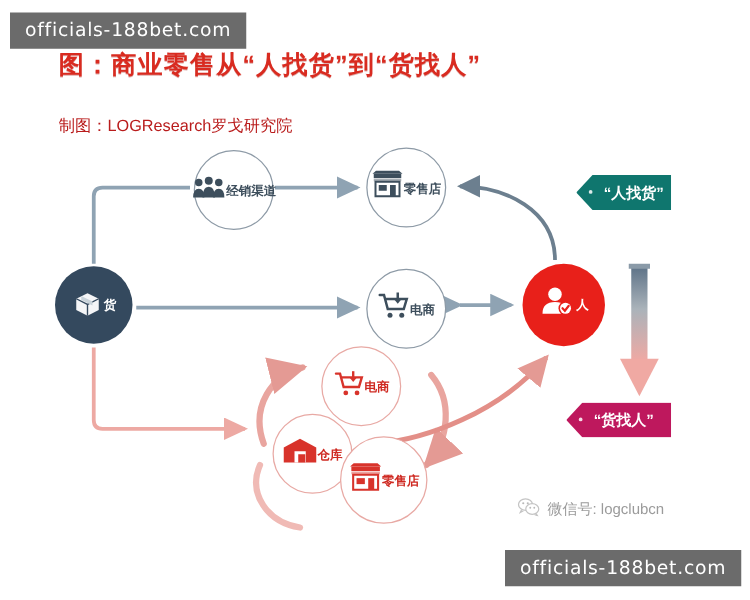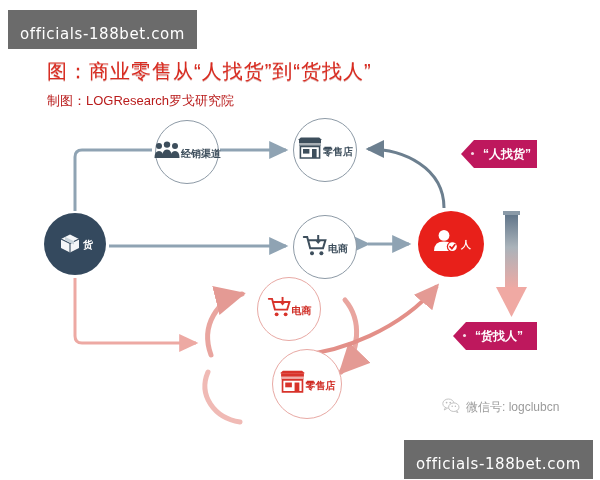--- a/index.html
+++ b/index.html
@@ -11,31 +11,31 @@
   }
   #stage{position:absolute;left:0;top:0;width:600px;height:480px;}
 
   
   .watermark{
     position:absolute;
     background:#6b6b6b;
     color:#ffffff;
     font-size:15px;
     letter-spacing:.6px;
-    padding:15px 12px 6px 12px;
+    padding:5px 12px 6px 12px;
     white-space:nowrap;
     font-family:"DejaVu Sans",sans-serif;
   }
   #wm-top{left:8px;top:10px;}
   #wm-bottom{left:404px;top:440px;}
 
   
   #title{
-    position:absolute;left:47px;top:58px;
-    font-size:20px;font-weight:normal;
+    position:absolute;left:47px;top:38px;
+    font-size:20px;font-weight:bold;
     color:#d92b20;
     letter-spacing:1px;
     white-space:nowrap;
     text-shadow:0 1px 0 rgba(160,20,12,.35);
   }
   #subtitle{
     position:absolute;left:47px;top:92px;
     font-size:13px;color:#b91c1c;white-space:nowrap;
   }
 
@@ -79,36 +79,36 @@
   .tag{
     position:absolute;height:28px;
     display:flex;align-items:center;
     color:#ffffff;font-size:12px;font-weight:bold;
     white-space:nowrap;
     padding-left:22px;padding-right:12px;
     box-sizing:border-box;
   }
   #tag-ren{
     left:461px;top:140px;width:76px;
-    background:#be185d;
+    background:#0f766e;
     clip-path:polygon(0% 50%, 13px 0%, 100% 0%, 100% 100%, 13px 100%);
   }
   #tag-huo{
     left:453px;top:322px;width:84px;
     background:#be185d;
     clip-path:polygon(0% 50%, 13px 0%, 100% 0%, 100% 100%, 13px 100%);
   }
   .tag .dot{
     position:absolute;left:10px;top:12px;
     width:3px;height:3px;border-radius:50%;background:#ffffff;opacity:.85;
   }
 
   
   #wechat{
-    position:absolute;left:442px;top:398px;
+    position:absolute;left:414px;top:398px;
     display:flex;align-items:center;gap:6px;
     font-size:12px;color:#9b9b9b;white-space:nowrap;
   }
 </style>
 </head>
 <body>
 
 <div id="stage">
 
   <svg id="svg" viewBox="0 0 600 480">
@@ -244,20 +244,30 @@
         <circle cx="19.4" cy="19.2" r="2" fill="#d8332b"></circle>
         <g fill="#d8332b">
             <rect x="15.2" y="1" width="2" height="6"></rect>
             <path d="M12.9,6 L19.5,6 L16.2,10 Z"></path>
           </g>
       </svg>
     </span>
     <span class="lbl">电商</span>
   </div>
 
+  <div class="node node-red-outline" id="node-warehouse">
+    <span class="ico">
+      <svg width="28" height="21" viewBox="0 0 28 21">
+        <path d="M1,8 L14,1 L27,8 L27,20 L1,20 Z" fill="#d8332b"></path>
+        <rect x="9.6" y="11" width="9" height="9" fill="#ffffff"></rect>
+        <rect x="12.6" y="13.4" width="5.6" height="6.6" fill="#d8332b"></rect>
+      </svg>
+    </span>
+    <span class="lbl">仓库</span>
+  </div>
 
   <div class="node node-red-outline" id="node-retail-red">
     <span class="ico">
       <svg width="27" height="24" viewBox="0 0 26 23">
         <g fill="#d8332b">
           <path d="M2,3 L24,3 L24,6.4 L2,6.4 Z"></path>
           <path d="M2,6.8 L24,6.8 L24,9 L2,9 Z" opacity=".45"></path>
           <path d="M3.4,9.4 L22.6,9.4 L22.6,21 L3.4,21 Z" fill="none" stroke="#d8332b" stroke-width="1.6"></path>
           <rect x="6" y="12" width="6.4" height="4.6"></rect>
           <rect x="15" y="12" width="4.6" height="9"></rect>

